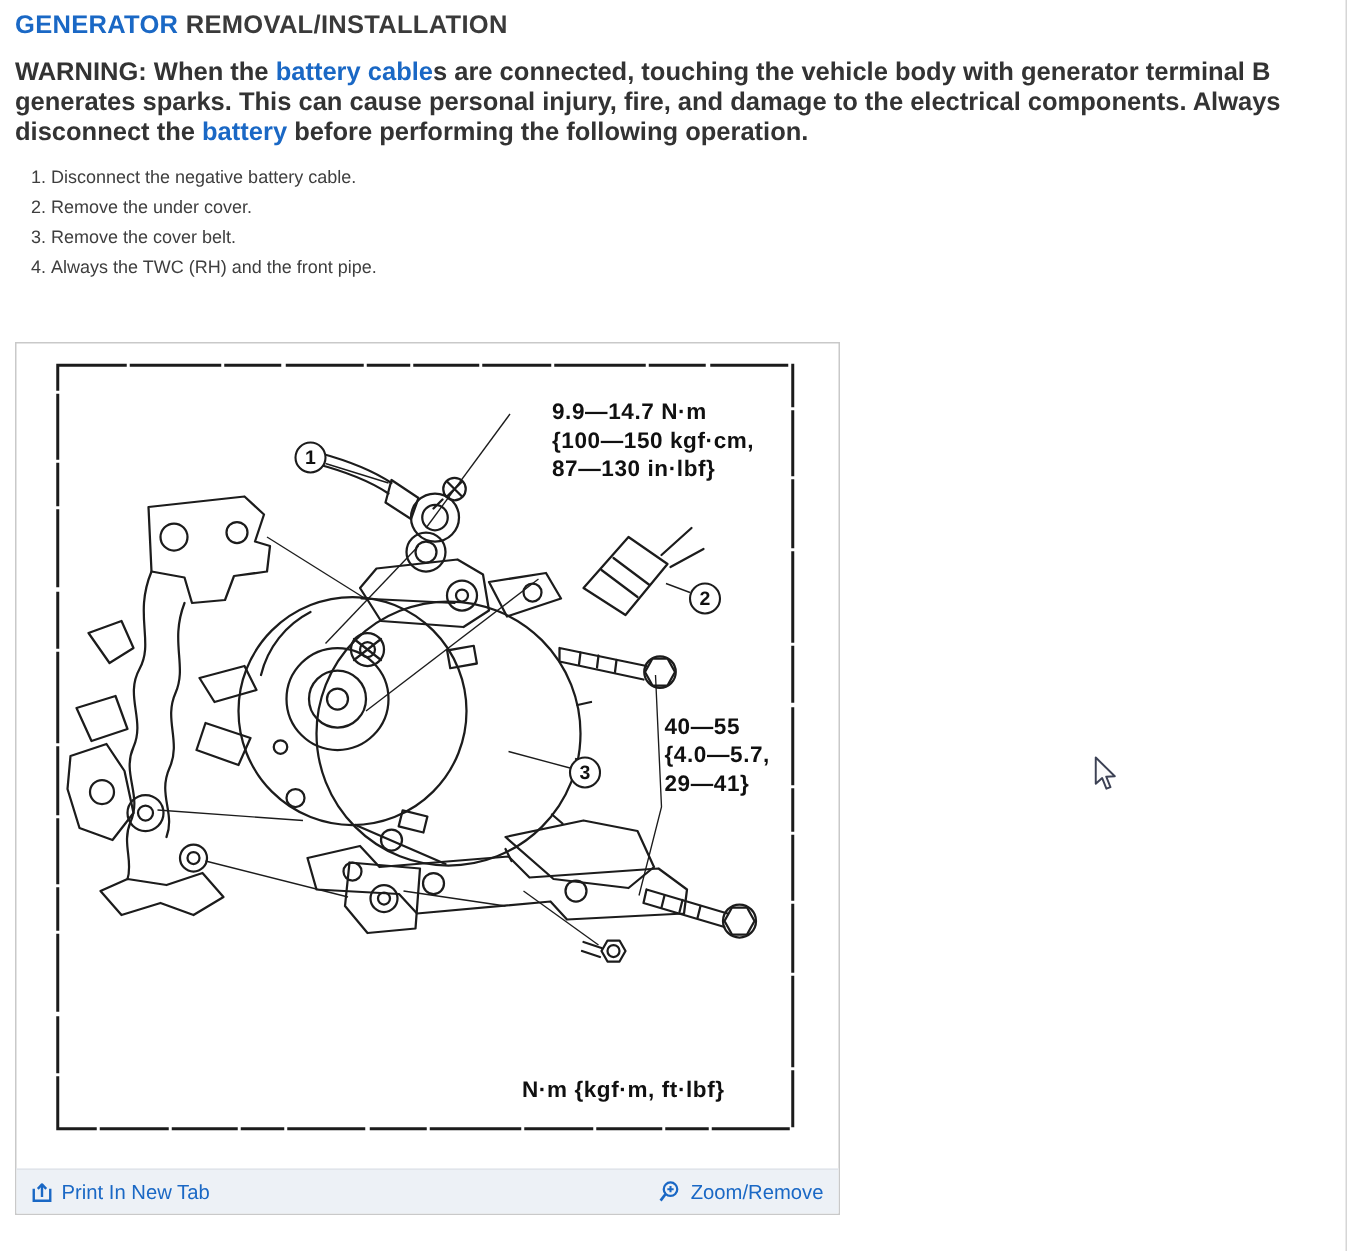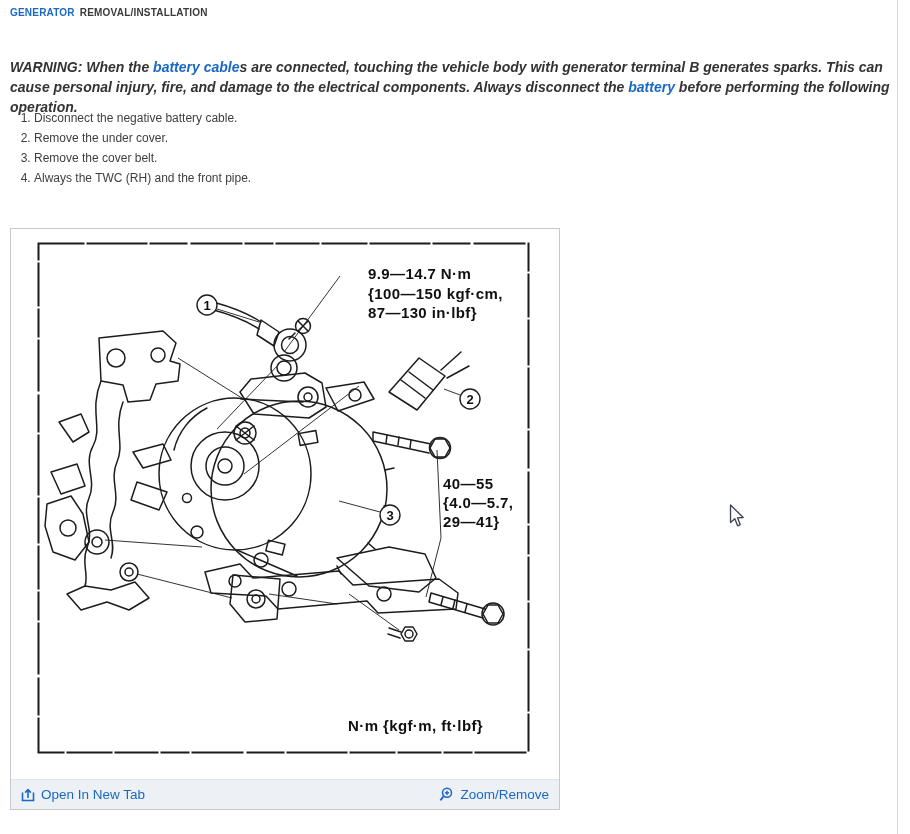--- a/index.html
+++ b/index.html
@@ -3,25 +3,25 @@
 <meta charset="utf-8">
 <style>
   html,body { margin:0; padding:0; }
   body {
     width:910px; height:834px; background:#ffffff; position:relative;
     overflow:hidden; font-family:"Liberation Sans", sans-serif;
     -webkit-font-smoothing:antialiased;
   }
   .right-edge { position:absolute; left:897px; top:0; width:1px; height:834px; background:#d6d6d6; }
 
-  .page-title { position:absolute; top:7px; left:10px; font-size:10px; font-weight:bold; color:#3a3a3a; letter-spacing:0.2px; }
+  .page-title { position:absolute; top:7px; left:10px; font-size:17px; font-weight:bold; color:#3a3a3a; letter-spacing:0.2px; }
   .page-title .link-part { color:#1a68c5; cursor:pointer; }
   .page-title .rest-part { margin-left:5px; }
 
-  .warning { position:absolute; top:57px; left:10px; width:880px; font-size:14px; font-weight:bold; line-height:20px; color:#333333;font-style:italic; }
+  .warning { position:absolute; top:38px; left:10px; width:880px; font-size:17px; font-weight:bold; line-height:20px; color:#333333; }
   .warning .link { color:#1a68c5; cursor:pointer; }
 
   .steps { position:absolute; top:108px; left:10px; margin:0; padding-left:24px; font-size:12px; line-height:20px; color:#3e3e3e; }
   .steps li { padding:0; margin:0; }
 
   .figure-panel { position:absolute; left:10px; top:228px; width:550px; height:582px;
     border:1px solid #c9c9c9; background:#ffffff; box-sizing:border-box; }
   .diagram-svg { position:absolute; left:26px; top:13px; }
   .fig-id { position:absolute; left:26px; top:527px; width:493px; text-align:right;
     font-size:12.5px; font-weight:bold; font-style:italic; color:#141414; letter-spacing:0.6px; }
@@ -191,21 +191,21 @@
 
   <div class="viewer-bar">
     <a class="viewer-link">
       <span>
         <svg width="14" height="14" viewBox="0 0 14 14">
           <path d="M1.5,4.5 L1.5,12.5 L12.5,12.5 L12.5,4.5" fill="none" stroke="#1a68c5" stroke-width="1.6"></path>
           <path d="M7,10 L7,2.2" fill="none" stroke="#1a68c5" stroke-width="1.6"></path>
           <path d="M4.2,4.6 L7,1.6 L9.8,4.6" fill="none" stroke="#1a68c5" stroke-width="1.6" stroke-linejoin="round"></path>
         </svg>
       </span>
-      <span>Open In New Tab</span>
+      <span>Print In New Tab</span>
     </a>
     <a class="viewer-link">
       <span>
         <svg width="15" height="15" viewBox="0 0 15 15">
           <circle cx="8" cy="5.8" r="4.5" fill="none" stroke="#1a68c5" stroke-width="1.5"></circle>
           <line x1="8" y1="3.7" x2="8" y2="7.9" stroke="#1a68c5" stroke-width="1.4"></line>
           <line x1="5.9" y1="5.8" x2="10.1" y2="5.8" stroke="#1a68c5" stroke-width="1.4"></line>
           <line x1="4.6" y1="9.2" x2="1.4" y2="13.4" stroke="#1a68c5" stroke-width="1.8"></line>
         </svg>
       </span>

